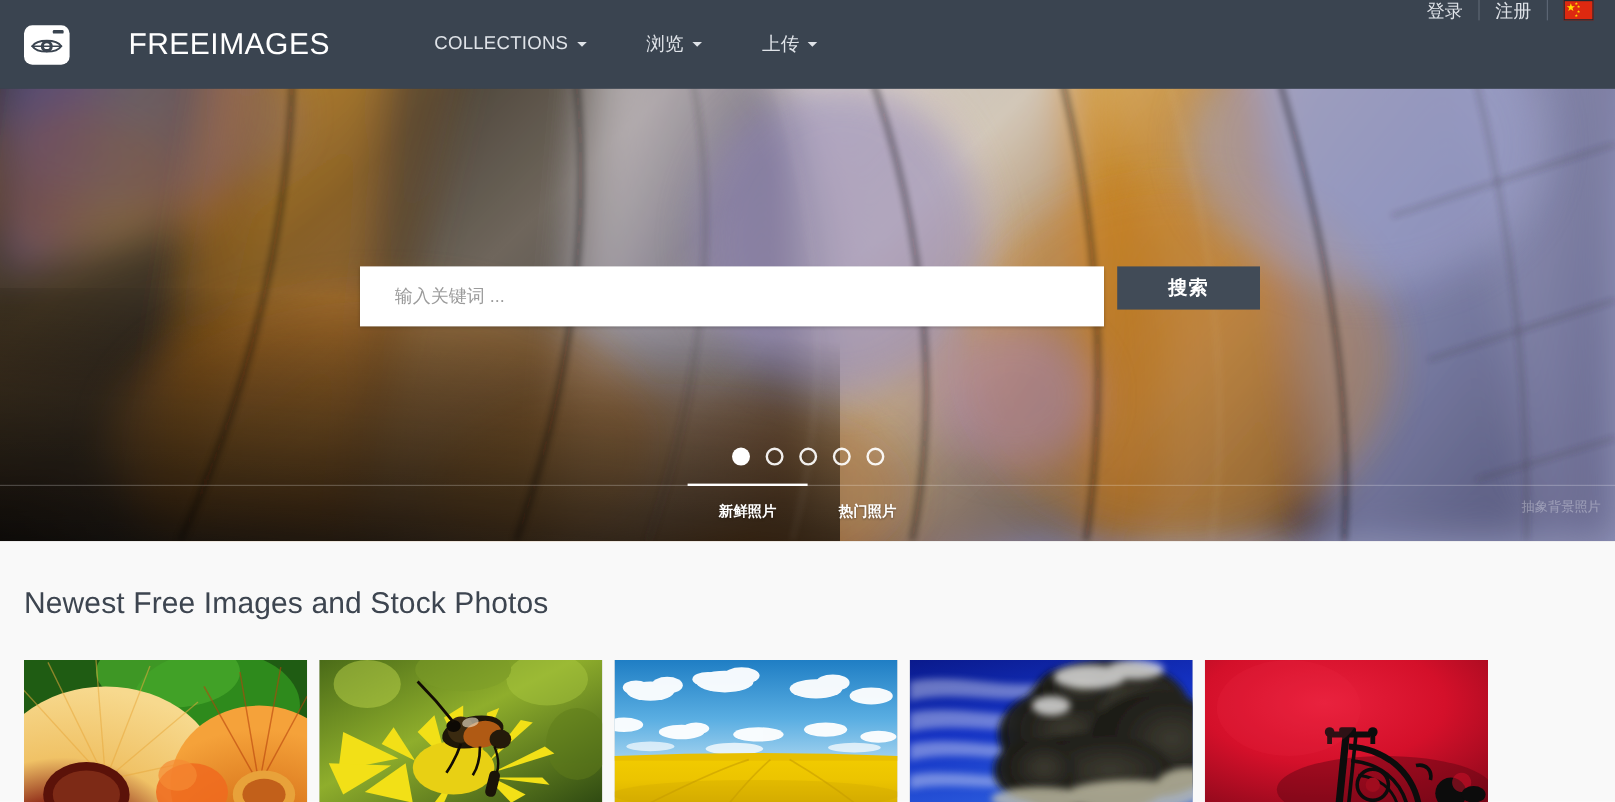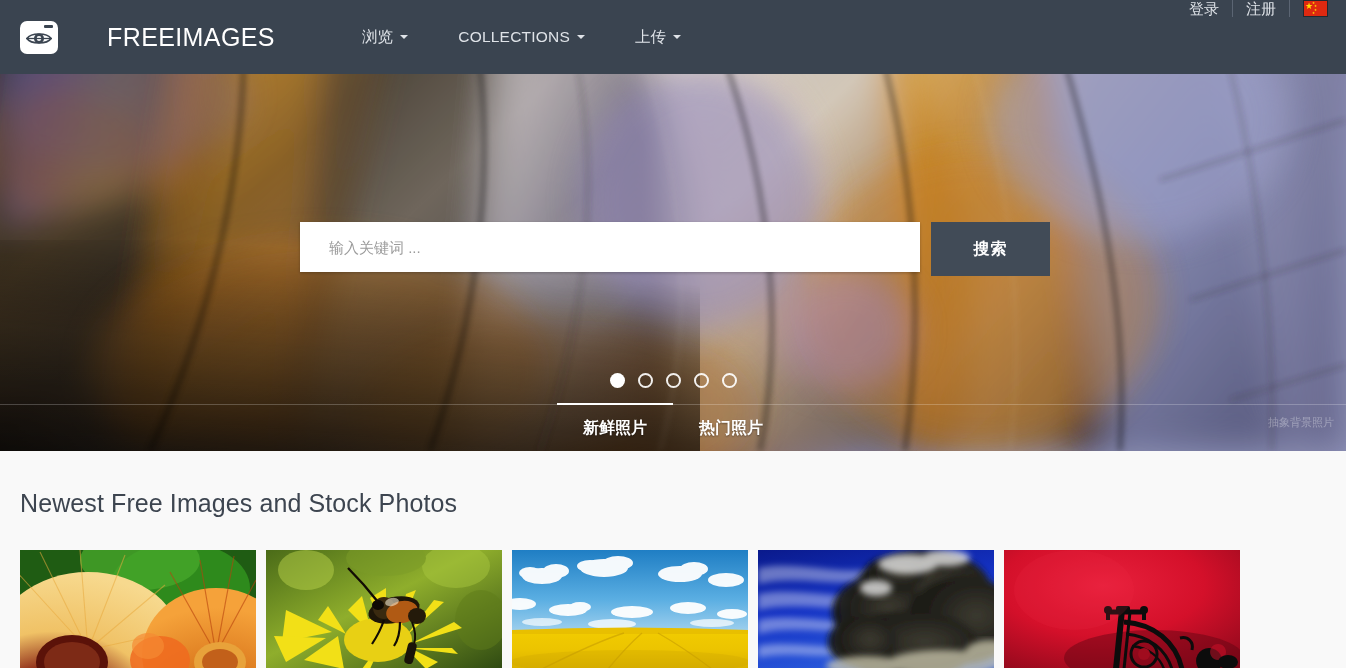--- a/index.html
+++ b/index.html
@@ -149,21 +149,21 @@
     border: none;
     outline: none;
     font-size: 15px;
     color: #333;
     padding: 0 29px;
     font-family: "Liberation Sans", "DejaVu Sans", sans-serif;
     box-shadow: 0 1px 3px rgba(0,0,0,0.25);
   }
   .search-input::placeholder { color: #9b9b9b; }
   .search-btn {
-    width: 119px; height: 54px;
+    width: 119px; height: 36px;
     background: #414b57;
     color: #ffffff;
     border: none;
     font-size: 16px;
     font-weight: bold;
     cursor: pointer;
     margin-left: 11px;
     font-family: "Liberation Sans", "DejaVu Sans", sans-serif;
     letter-spacing: 1px;
   }
@@ -193,21 +193,21 @@
     z-index: 15;
   }
   .hero-tabs {
     position: absolute;
     left: 0; right: 0; top: 404px;
     display: flex; justify-content: center;
     z-index: 20;
   }
   .hero-tab {
     color: #ffffff;
-    font-size: 16px;
+    font-size: 12px;
     font-weight: bold;
     padding: 13px 26px 0 26px;
     cursor: pointer;
     border-top: 2px solid transparent;
     margin-top: -1px;
     text-shadow: 0 1px 2px rgba(0,0,0,0.4);
     white-space: nowrap;
     text-align: center;
   }
   .hero-tab.active { border-top-color: #ffffff; }
@@ -430,27 +430,27 @@
         <circle cx="13" cy="8.5" r="2.4" fill="#ffffff"></circle>
         <path d="M0 8.5 L26 8.5" stroke="#3a4450" stroke-width="1.3"></path>
       </svg>
     </span>
     <span class="brand-text">FREEIMAGES</span>
   </a>
 
   <ul class="nav-links">
     <li>
         <a class="nav-link">
-          <span>浏览</span>
+          <span>COLLECTIONS</span>
           <i class="caret"></i>
         </a>
       </li>
     <li>
         <a class="nav-link">
-          <span>COLLECTIONS</span>
+          <span>浏览</span>
           <i class="caret"></i>
         </a>
       </li>
     <li>
         <a class="nav-link">
           <span>上传</span>
           <i class="caret"></i>
         </a>
       </li>
   </ul>

